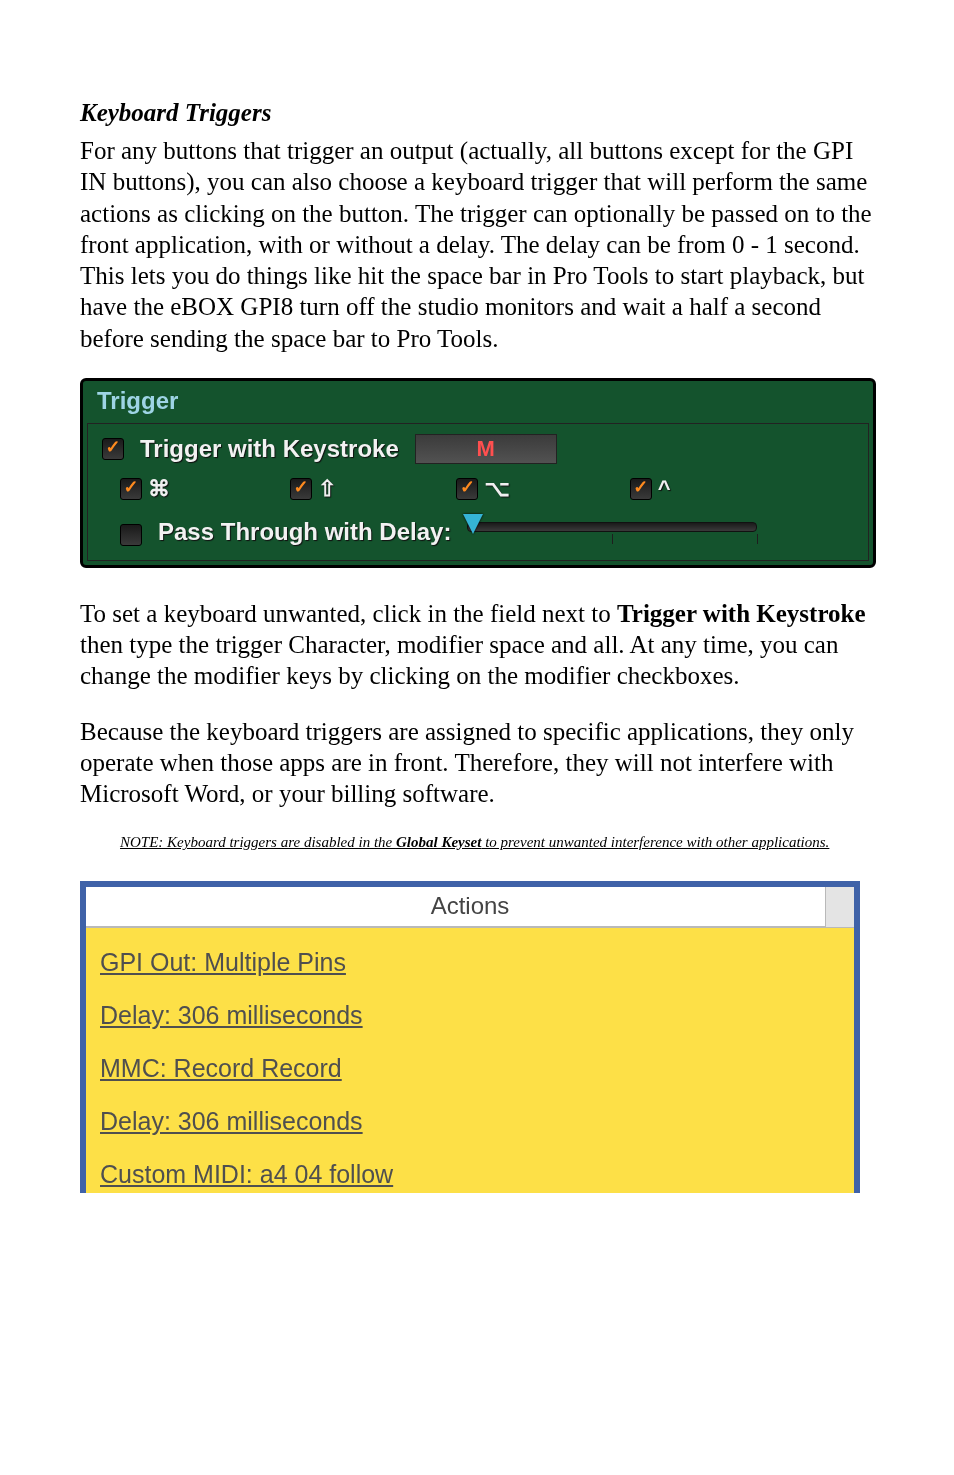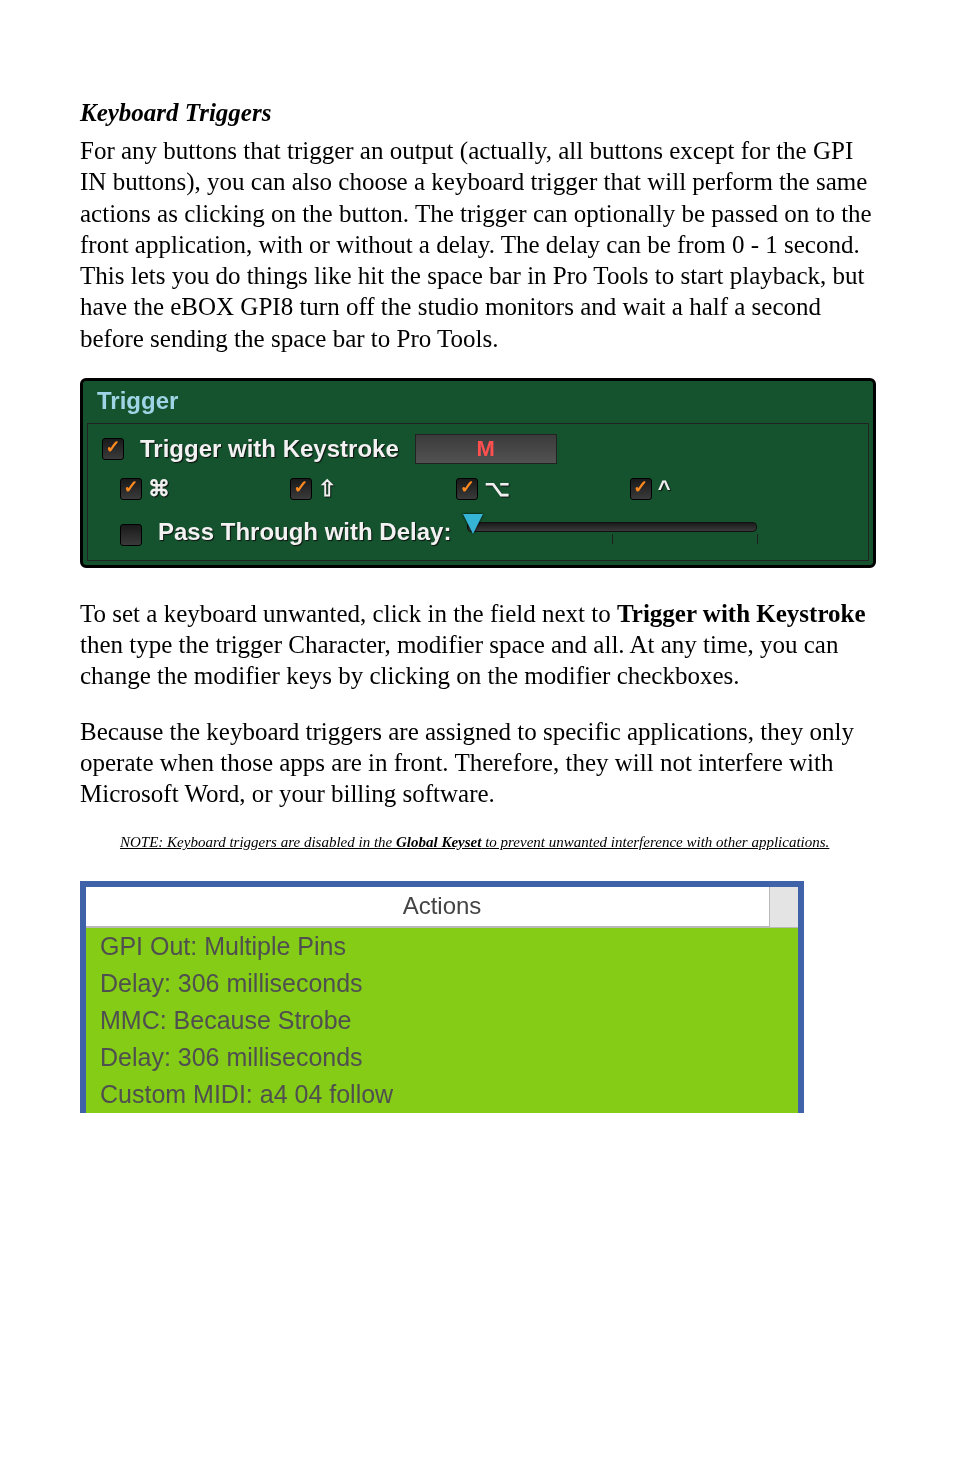--- a/index.html
+++ b/index.html
@@ -165,22 +165,22 @@
     border-left: 10px solid transparent;
     border-right: 10px solid transparent;
     border-top: 20px solid #35b4d6;
     filter: drop-shadow(0 0 1px #000);
   }
 
   
   .actions-wrap {
     border: 6px solid #3f62a8;
     border-bottom: none;
-    width: 724px;
-    background: #84cc16;
+    width: 780px;
+    background: #fde047;
     box-sizing: border-box;
   }
   .actions-header {
     background: #fff;
     text-align: center;
     font-family: "Lucida Grande", Arial, sans-serif;
     font-size: 24px;
     color: #444;
     border-bottom: 2px solid #b9b9b9;
     padding: 5px 0 6px 0;
@@ -193,21 +193,22 @@
     top: 0;
     bottom: -1px;
     width: 28px;
     background: #e4e4e4;
     border-left: 1px solid #b9b9b9;
   }
   .action-item {
     font-family: "Lucida Grande", Arial, sans-serif;
     font-size: 25px;
     color: #4f4f4f;
-    padding: 4px 0 4px 14px;
+    padding: 20px 0 4px 14px;
+    text-decoration: underline;
   }
 </style>
 </head>
 <body>
 
 <div class="heading">Keyboard Triggers</div>
 
 <div class="body-text">For any buttons that trigger an output (actually, all buttons except for the GPI IN buttons), you can also choose a keyboard trigger that will perform the same actions as clicking on the button. The trigger can optionally be passed on to the front application, with or without a delay.  The delay can be from 0 - 1 second. This lets you do things like hit the space bar in Pro Tools to start playback, but have the eBOX GPI8 turn off the studio monitors and wait a half a second before sending the space bar to Pro Tools.</div>
 
 <div class="trigger-panel">
@@ -259,16 +260,16 @@
 <div class="body-text">Because the keyboard triggers are assigned to specific applications, they only operate when those apps are in front.  Therefore, they will not interfere with Microsoft Word, or your billing software.</div>
 
 <div class="note-text">
   <span>NOTE: Keyboard triggers are disabled in the </span><span class="bold">Global Keyset</span><span> to prevent unwanted interference with other applications.</span>
 </div>
 
 <div class="actions-wrap">
   <div class="actions-header">Actions</div>
   <div class="action-item">GPI Out: Multiple Pins</div>
   <div class="action-item">Delay: 306 milliseconds</div>
-  <div class="action-item">MMC: Because Strobe</div>
+  <div class="action-item">MMC: Record Record</div>
   <div class="action-item">Delay: 306 milliseconds</div>
   <div class="action-item">Custom MIDI: a4 04 follow</div>
 </div>
 
 </body></html>

